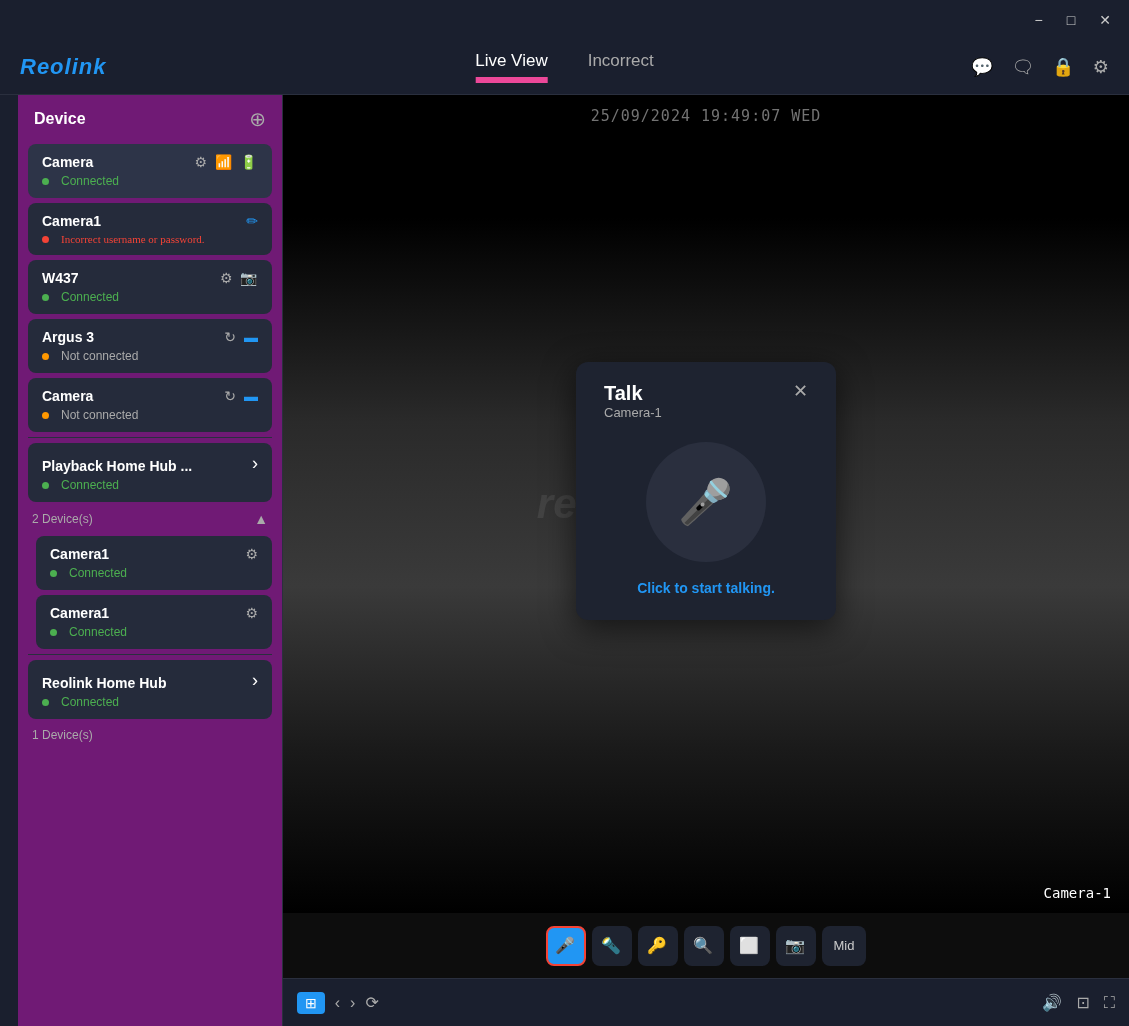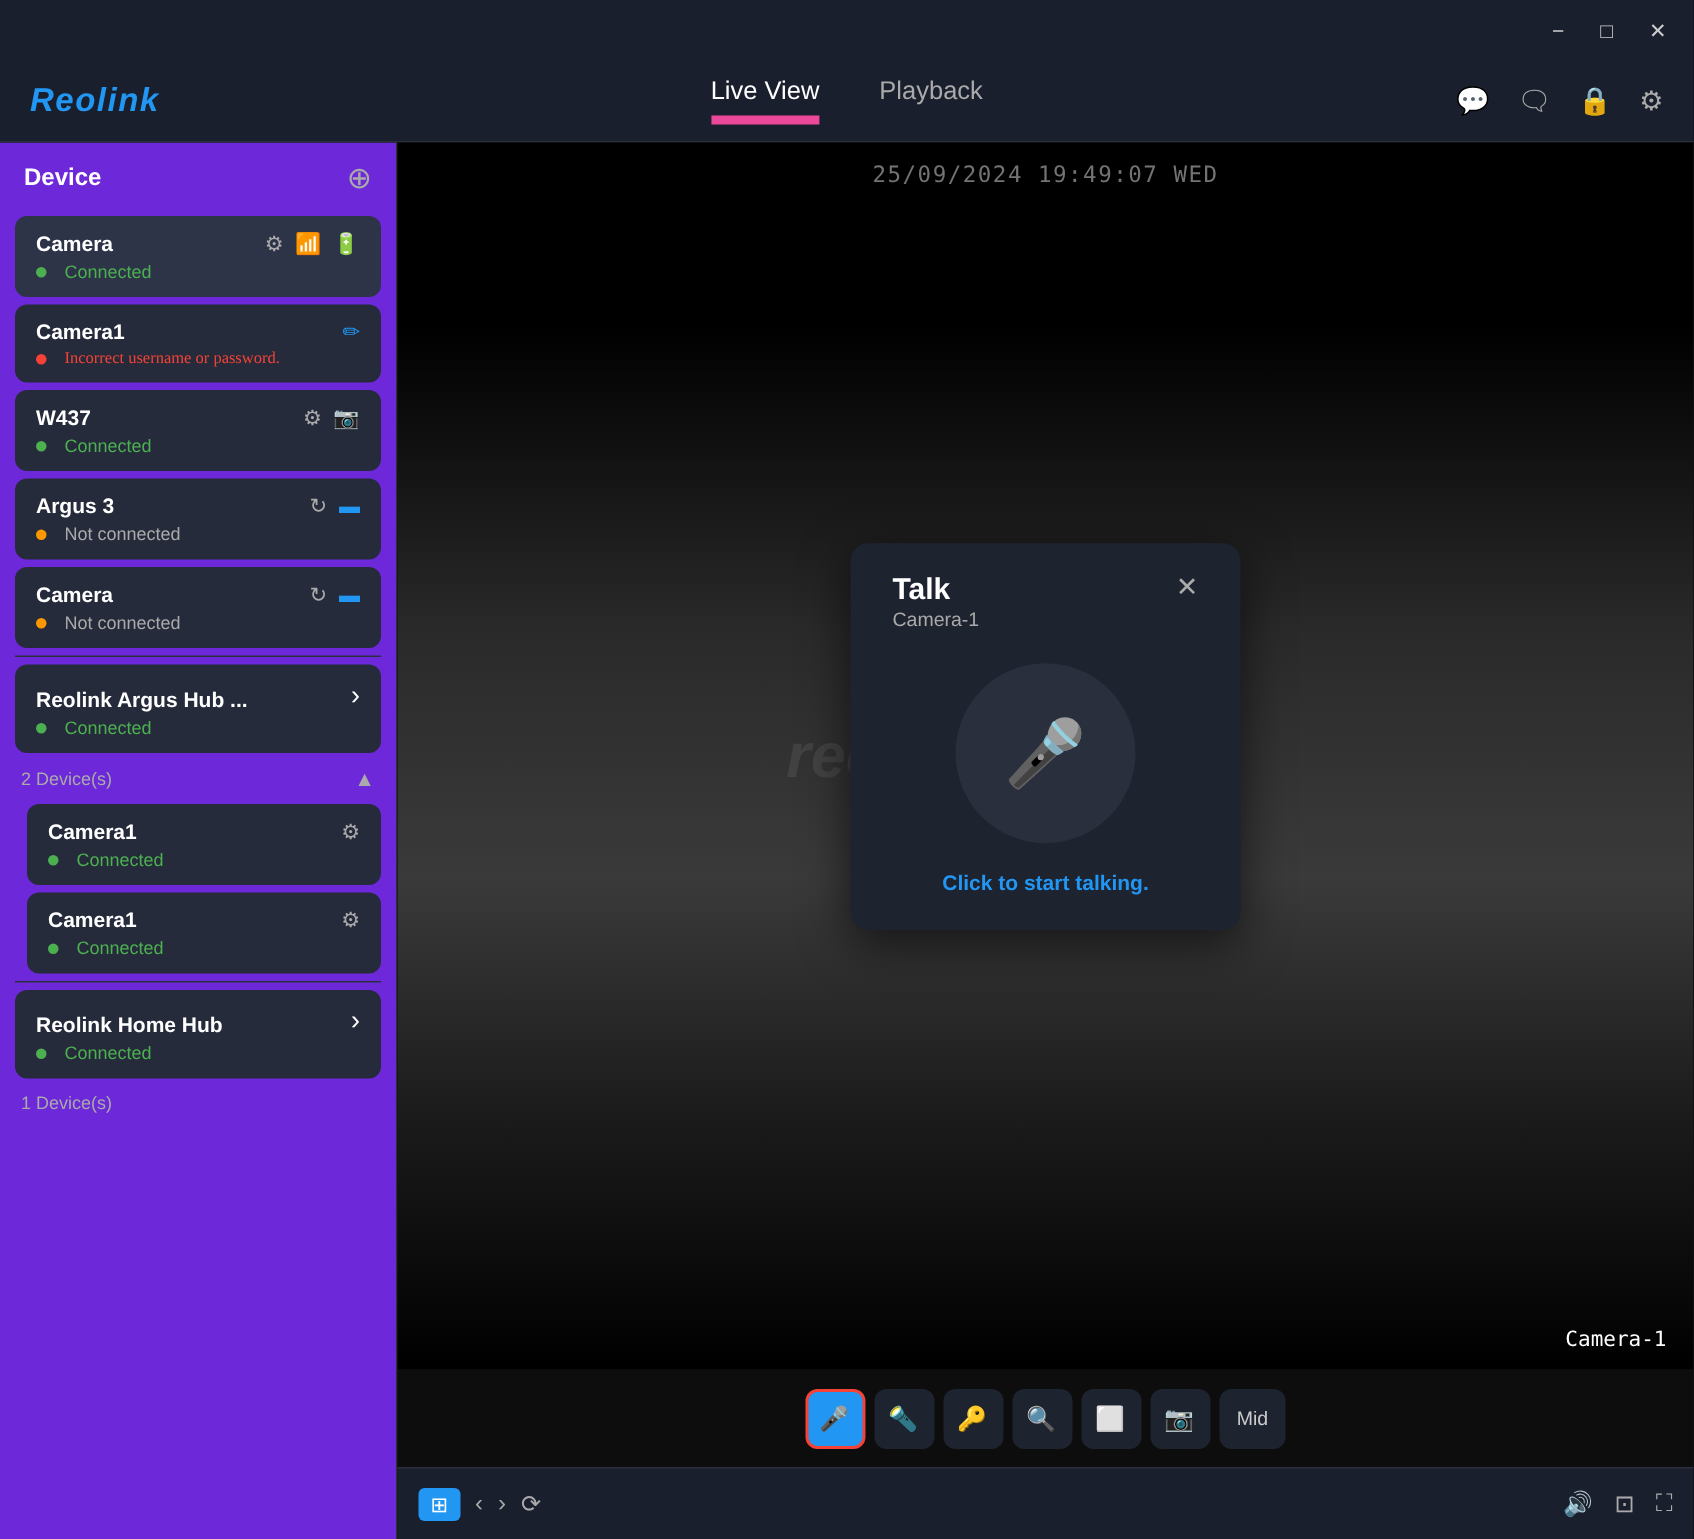--- a/index.html
+++ b/index.html
@@ -87,24 +87,25 @@
 
     
     .main-layout {
       display: flex;
       height: calc(1026px - 40px - 55px);
     }
 
     
     .sidebar {
       width: 265px;
-      background: #6d28d9;
+      background: #701a75;
       overflow-y: auto;
       border-right: 1px solid #2a2f3e;
       flex-shrink: 0;
+      margin-left: 18px;
     }
     .sidebar::-webkit-scrollbar { width: 4px; }
     .sidebar::-webkit-scrollbar-thumb { background: #444; border-radius: 2px; }
 
     .sidebar-header {
       display: flex;
       align-items: center;
       justify-content: space-between;
       padding: 14px 16px 10px;
     }
@@ -396,21 +397,21 @@
     <button class="title-bar-btn">−</button>
     <button class="title-bar-btn">□</button>
     <button class="title-bar-btn close">✕</button>
   </div>
 </div>
 
 <div class="top-nav">
   <div class="logo">Reolink</div>
   <div class="nav-tabs">
     <div class="nav-tab active">Live View</div>
-    <div class="nav-tab">Playback</div>
+    <div class="nav-tab">Incorrect</div>
   </div>
   <div class="nav-icons">
     <button class="nav-icon-btn">💬</button>
     <button class="nav-icon-btn">🗨</button>
     <button class="nav-icon-btn">🔒</button>
     <button class="nav-icon-btn">⚙</button>
   </div>
 </div>
 
 <div class="main-layout">
@@ -488,21 +489,21 @@
       <div class="device-status">
         <span class="status-dot orange"></span>
         <span class="status-notconn">Not connected</span>
       </div>
     </div>
 
     <div class="divider"></div>
 
     <div class="device-card">
       <div class="device-card-header">
-        <span class="device-name">Reolink Argus Hub ...</span>
+        <span class="device-name">Playback Home Hub ...</span>
         <div class="device-icons">
           <span class="icon-small" style="font-size:18px; color:#fff">›</span>
         </div>
       </div>
       <div class="device-status">
         <span class="status-dot green"></span>
         <span class="status-connected">Connected</span>
       </div>
     </div>
 

